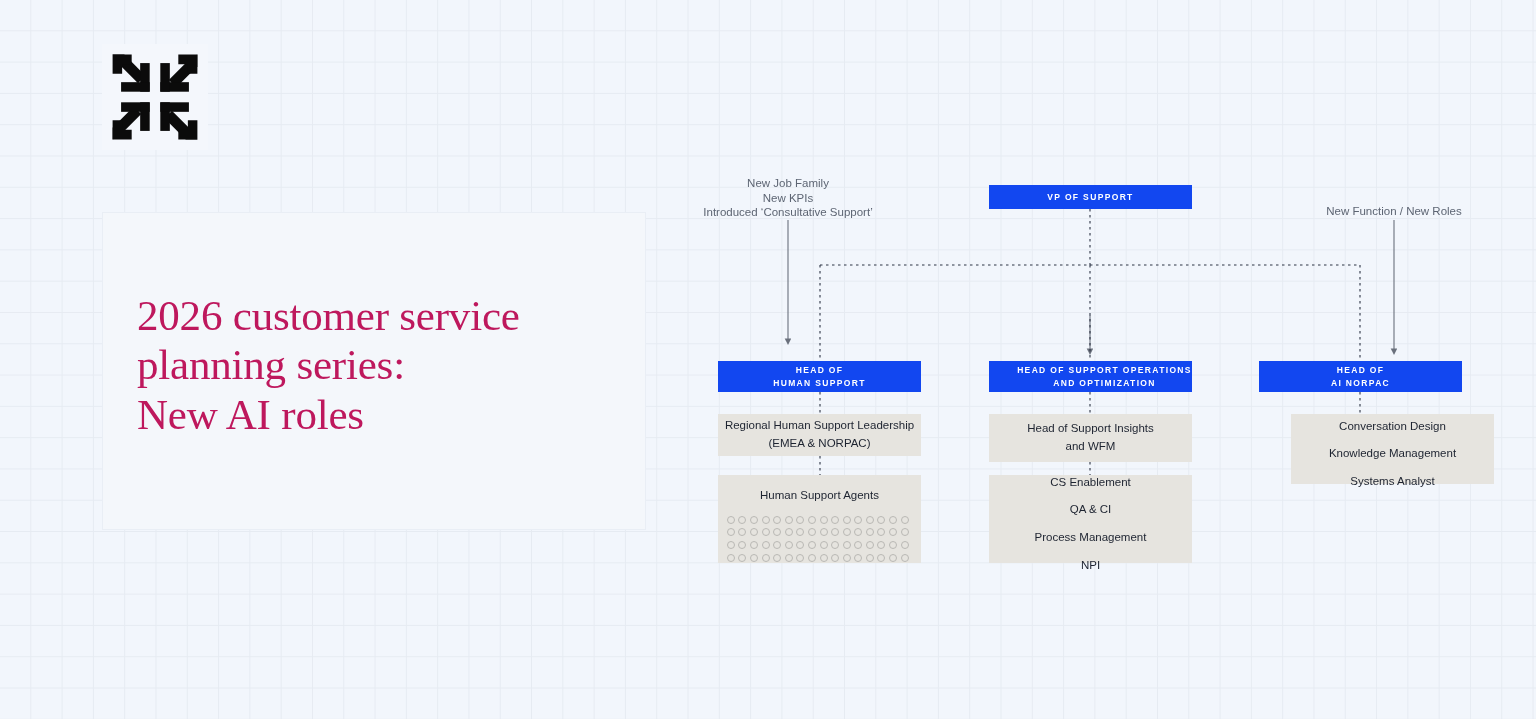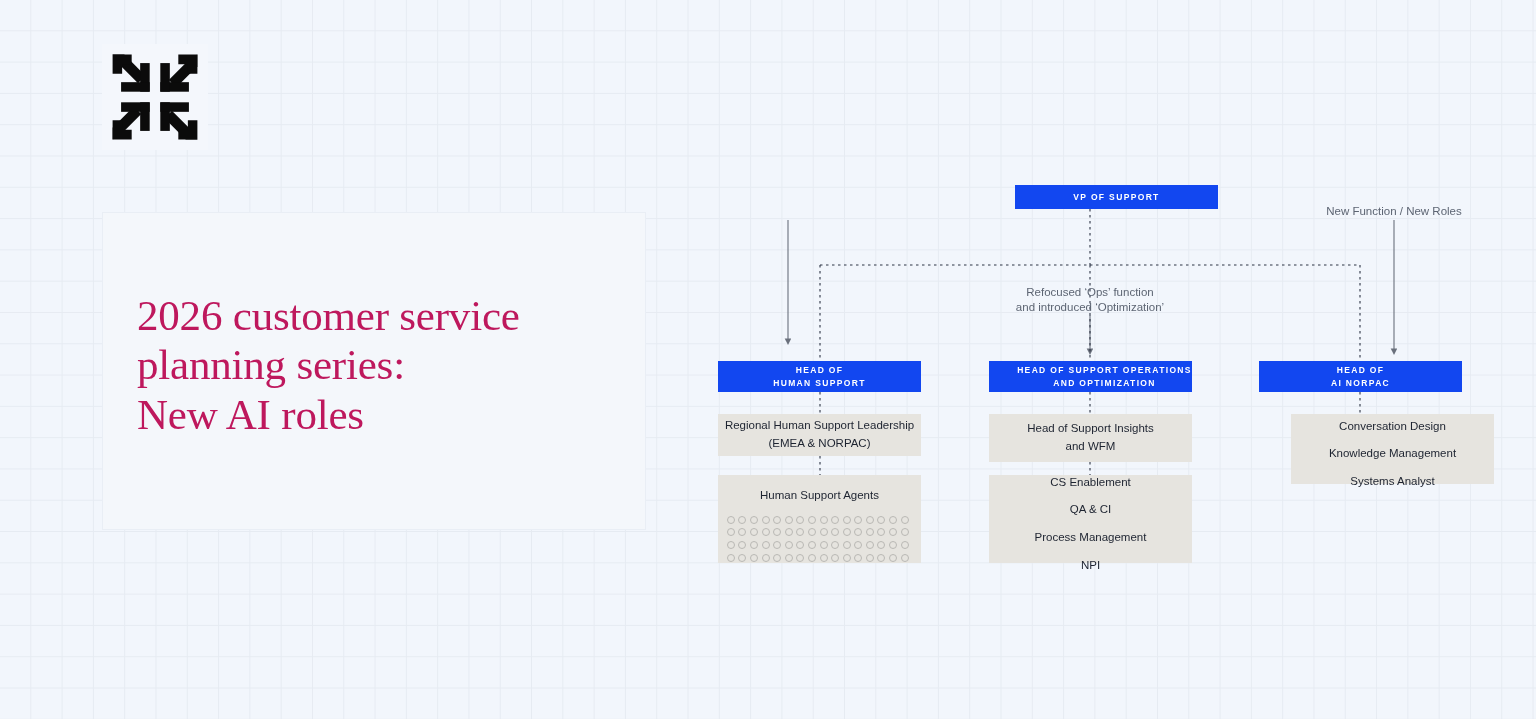--- a/index.html
+++ b/index.html
@@ -192,27 +192,28 @@
 
     <line x1="820" y1="392" x2="820" y2="414" stroke="#2c3444" stroke-width="1.1" stroke-dasharray="2.5 3.5"></line>
     <line x1="820" y1="456" x2="820" y2="475" stroke="#2c3444" stroke-width="1.1" stroke-dasharray="2.5 3.5"></line>
 
     <line x1="1090" y1="392" x2="1090" y2="414" stroke="#2c3444" stroke-width="1.1" stroke-dasharray="2.5 3.5"></line>
     <line x1="1090" y1="456" x2="1090" y2="475" stroke="#2c3444" stroke-width="1.1" stroke-dasharray="2.5 3.5"></line>
 
     <line x1="1360" y1="392" x2="1360" y2="414" stroke="#2c3444" stroke-width="1.1" stroke-dasharray="2.5 3.5"></line>
   </svg>
 
-
-  <div class="note" style="left:975px; top:285px; width:230px;">Refocused ‘Ops’ function
-and introduced ‘Optimization’</div>
+  <div class="note" style="left:678px; top:176px; width:220px;">New Job Family
+New KPIs
+Introduced ‘Consultative Support’</div>
+
 
   <div class="note" style="left:1294px; top:204px; width:200px;">New Function / New Roles</div>
 
-  <div class="box blue" style="left:1015px; top:185px; width:203px; height:24px;justify-content:center;">
+  <div class="box blue" style="left:989px; top:185px; width:203px; height:24px;justify-content:center;">
     <span class="line">VP OF SUPPORT</span>
   </div>
 
   <div class="box blue" style="left:718px; top:361px; width:203px; height:31px;">
     <span class="line">HEAD OF</span>
     <span class="line">HUMAN SUPPORT</span>
   </div>
 
   <div class="box grey" style="left:718px; top:414px; width:203px; height:42px;">
     <span class="line">Regional Human Support Leadership</span>

